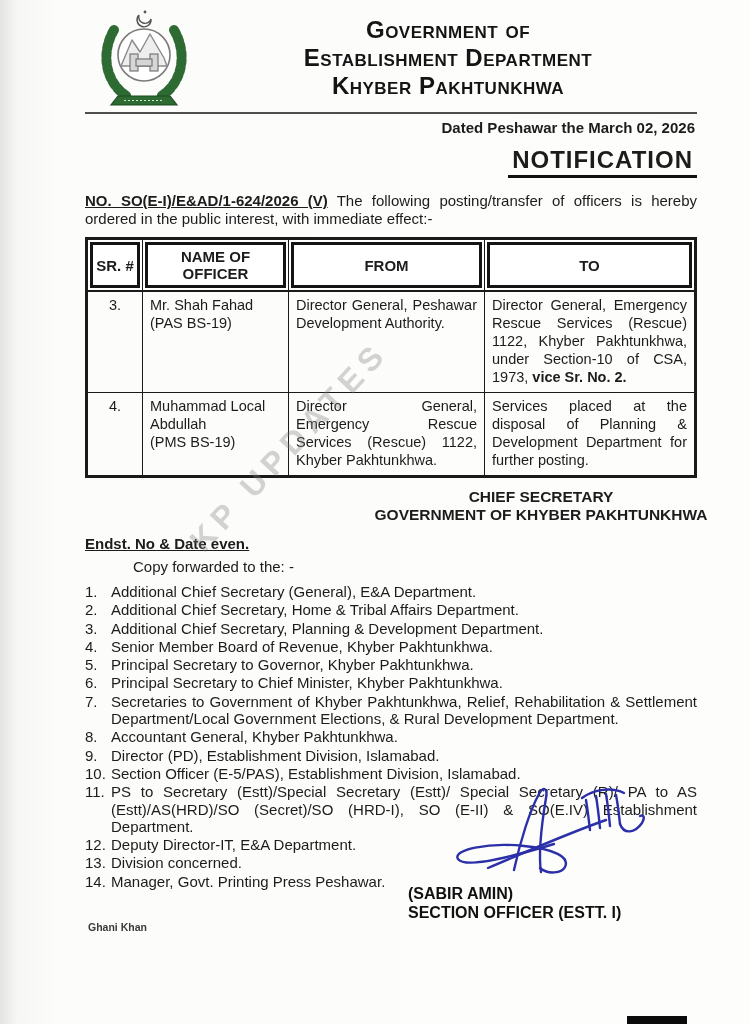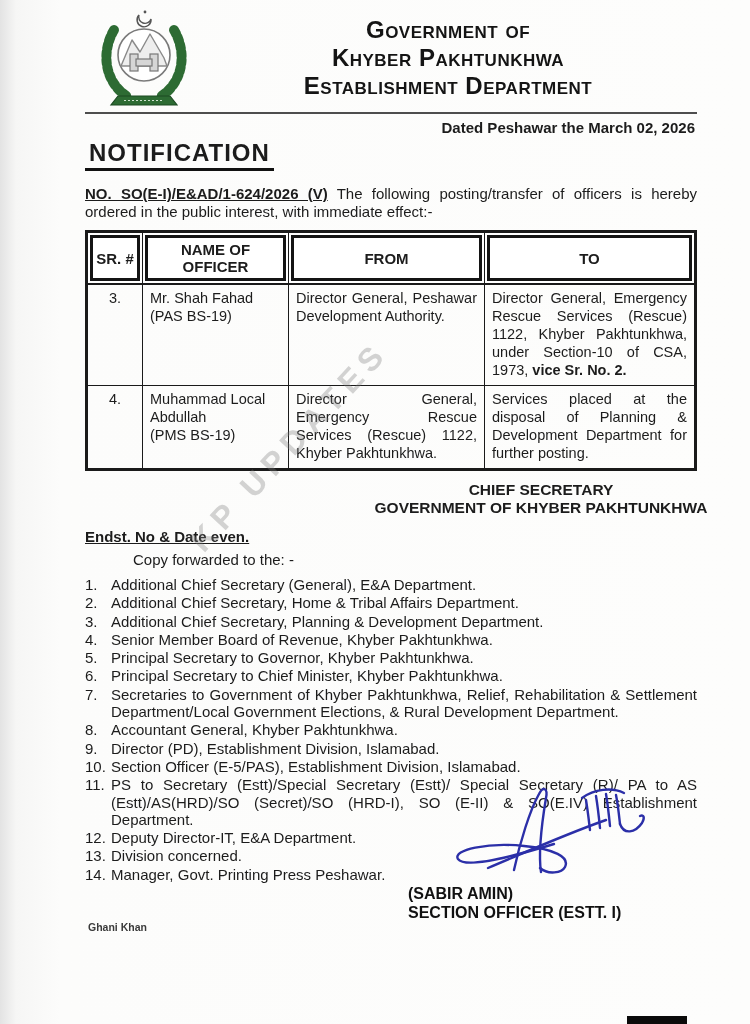--- a/index.html
+++ b/index.html
@@ -15,21 +15,21 @@
   
   .hdr{display:flex;align-items:flex-start;gap:44px;}
   .emblem{width:102px;height:100px;flex:0 0 auto;margin-left:8px;}
   .org{flex:1;text-align:center;padding-top:8px;padding-right:40px;}
   .org div{
     font-variant:small-caps;
     font-weight:bold;font-size:24px;line-height:28px;letter-spacing:.5px;color:#141414;
   }
   .rule{border-top:2px solid #4e4e4e;margin-top:4px;}
   .dateline{text-align:right;font-weight:bold;font-size:15px;margin-top:5px;padding-right:2px;}
-  .title-wrap{text-align:left;margin-top:3px;}
+  .title-wrap{text-align:right;margin-top:10px;}
   .title{
     display:inline-block;font-weight:bold;font-size:24px;letter-spacing:1px;
     border-bottom:3px solid #111;padding:0 4px 1px 4px;
   }
   .refpara{font-size:15px;line-height:18px;text-align:justify;margin:14px 0 0 0;}
   .refno{font-weight:bold;text-decoration:underline;}
   
   table{border-collapse:collapse;width:100%;margin-top:9px;table-layout:fixed;}
   table, td, th{border:1px solid #1a1a1a;}
   table{border-width:3px;}
@@ -87,22 +87,22 @@
 
         <rect x="36" y="46" width="8" height="17" fill="#d6d6d6" stroke="#777" stroke-width="1.2"></rect>
         <rect x="56" y="46" width="8" height="17" fill="#d6d6d6" stroke="#777" stroke-width="1.2"></rect>
         <rect x="42" y="51" width="16" height="7" fill="#d6d6d6" stroke="#777" stroke-width="1.2"></rect>
 
         <path d="M24 88 L76 88 L83 97 L17 97 Z" fill="#2d6b33" stroke="#1c4a22" stroke-width="1.2"></path>
         <path d="M30 92.5 L70 92.5" stroke="#cfe3cf" stroke-width="1.2" stroke-dasharray="2 2"></path>
       </svg>
       <div class="org">
         <div>Government of</div>
+        <div>Establishment Department</div>
         <div>Khyber Pakhtunkhwa</div>
-        <div>Establishment Department</div>
       </div>
     </div>
 
     <div class="rule"></div>
     <div class="dateline">Dated Peshawar the March 02, 2026</div>
 
     <div class="title-wrap">
       <span class="title">NOTIFICATION</span>
     </div>
 

